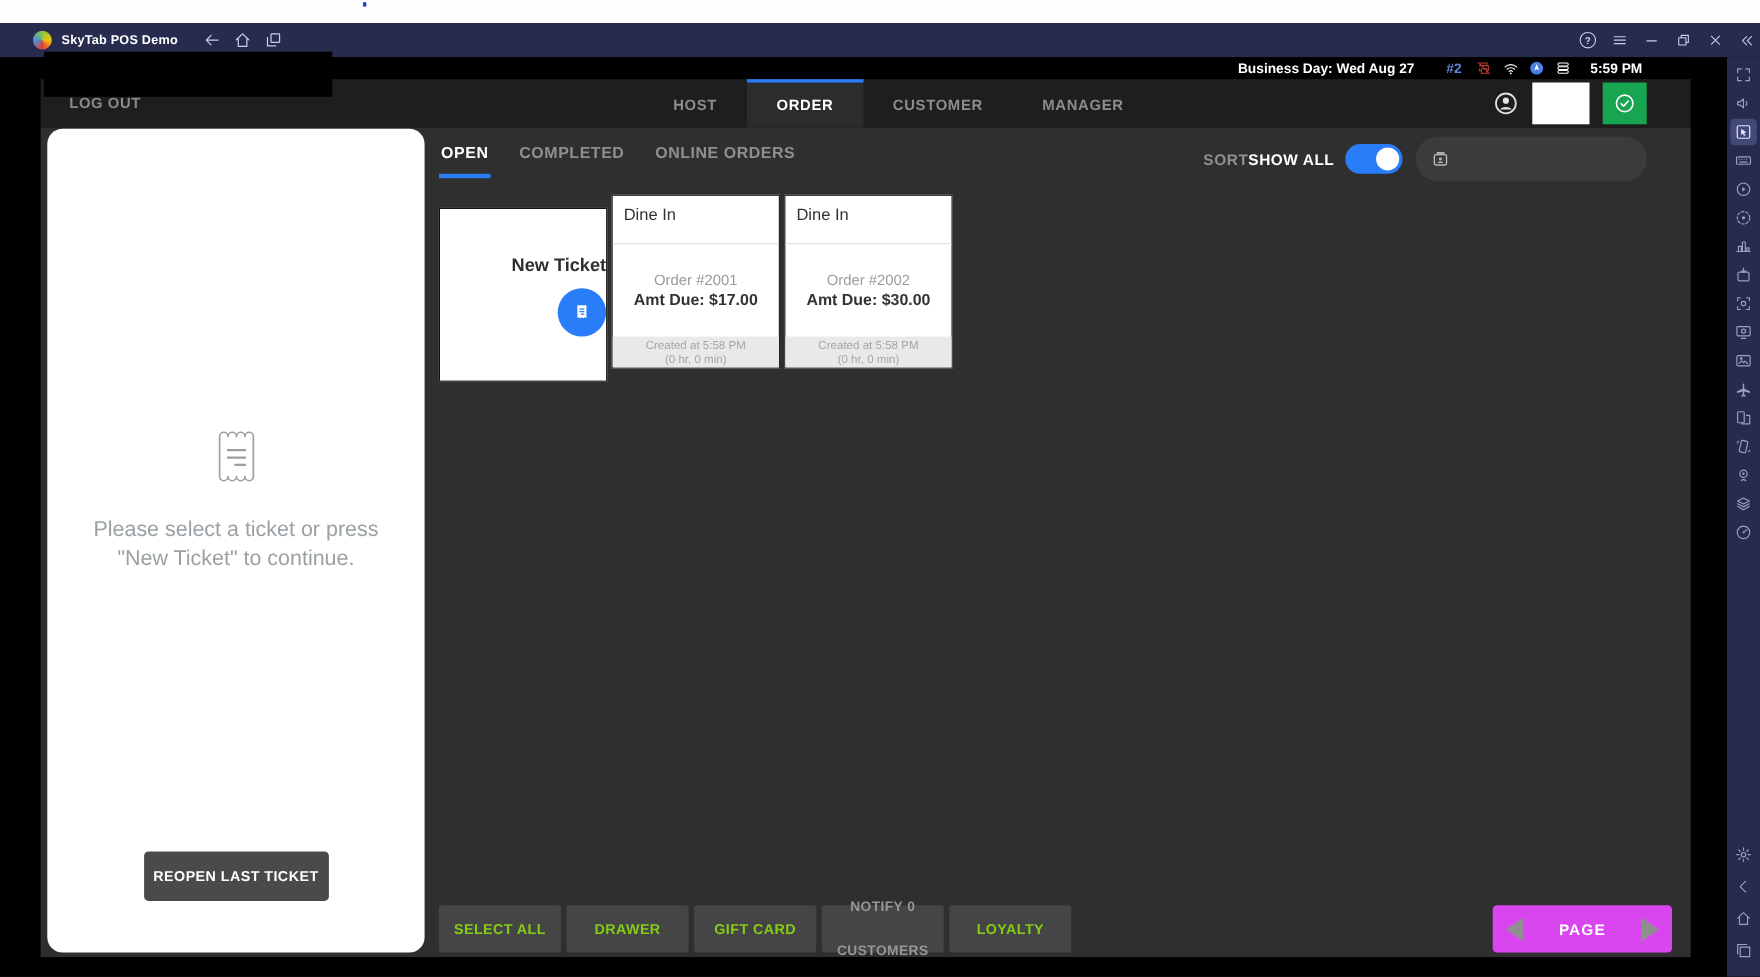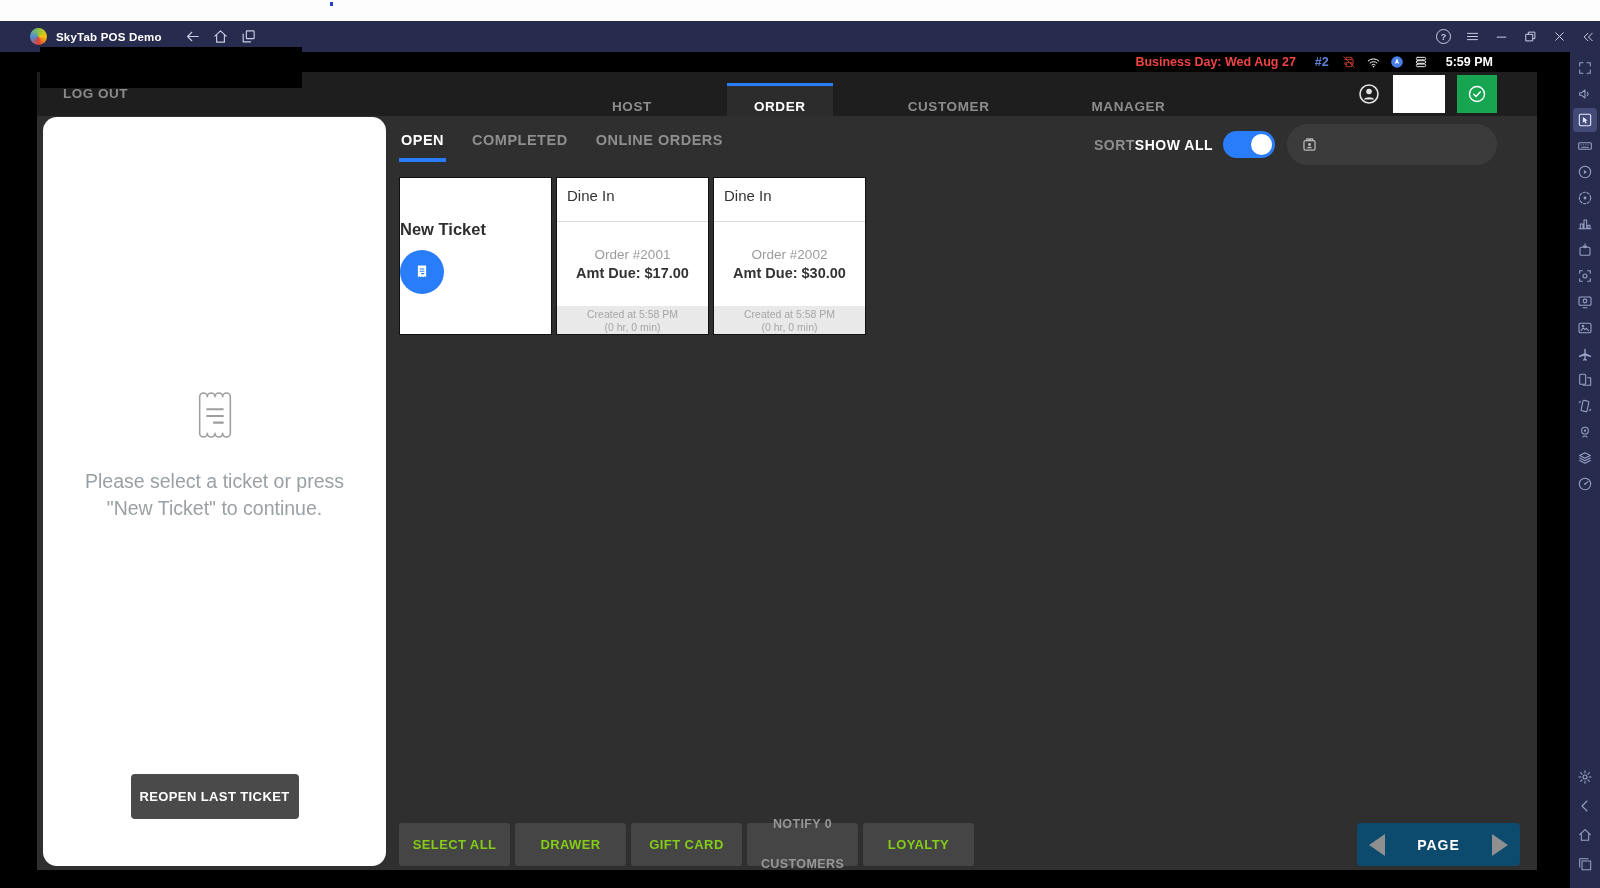--- a/index.html
+++ b/index.html
@@ -32,29 +32,29 @@
   .side-ic { width:24px; height:24px; display:flex; align-items:center; justify-content:center; color:#9aa1c6; margin-bottom:2px; border-radius:4px; }
   .side-ic.active { background:#434a77; color:#e8ebff; }
   .side-bottom { position:absolute; bottom:10px; left:0; width:30px; display:flex; flex-direction:column; align-items:center; gap:3px; }
 
   
   .app { position:absolute; left:37px; top:52px; width:1500px; height:818px; background:#0a0a0a; }
   .redact { position:absolute; left:40px; top:47px; width:262px; height:41px; background:#000; z-index:30; }
 
   .status-row { height:20px; display:flex; align-items:center; justify-content:flex-end; padding-right:44px; gap:9px; background:#000;
     font-size:12.5px; font-weight:700; }
-  .biz { color:#ef4444; margin-right:10px;text-align:center; }
+  .biz { color:#ffffff; margin-right:20px;text-align:center; }
   .inst { color:#5c82d6; margin-right:4px; }
   .clock { color:#fff; margin-left:8px; }
   .sic { width:15px; height:15px; display:flex; align-items:center; justify-content:center; }
 
   
   .navbar { position:relative; height:44px; background:#1e1e1e; }
   .logout { position:absolute; left:26px; top:0; height:44px; line-height:44px; color:#8a8a8a; font-weight:700; font-size:13.5px; letter-spacing:.5px; cursor:default; }
-  .nav-tabs { position:absolute; left:548px; top:11px; height:44px; display:flex;gap:48px; }
+  .nav-tabs { position:absolute; left:548px; top:0; height:44px; display:flex; }
   .nav-tab { height:44px; display:flex; align-items:center; justify-content:center; padding:0 27px;
     color:#8d8d8d; font-weight:700; font-size:13.5px; letter-spacing:.6px; border-top:3px solid transparent; }
   .nav-tab.active { background:#2c2c2c; color:#fff; border-top-color:#2a7df8; }
   .nav-right { position:absolute; right:40px; top:3px; display:flex; align-items:center; gap:12px; }
   .person { color:#e3e3e3; }
   .white-box { width:52px; height:38px; background:#fff; }
   .green-box { width:40px; height:38px; background:#17a551; display:flex; align-items:center; justify-content:center; color:#fff; }
 
   
   .content { position:absolute; top:64px; left:0; width:1500px; height:754px; background:#2f2f2f; }
@@ -73,35 +73,35 @@
   .filter-row { position:absolute; right:40px; top:8px; display:flex; align-items:center; }
   .sort { color:#8f8f8f; font-weight:700; font-size:14px; letter-spacing:.5px; }
   .showall { color:#fff; font-weight:700; font-size:14px; letter-spacing:.5px; }
   .toggle { width:52px; height:27px; border-radius:14px; background:#2a7df8; position:relative; margin:0 12px 0 10px; }
   .knob { position:absolute; right:3px; top:3px; width:21px; height:21px; border-radius:50%; background:#fff; }
   .search-pill { width:210px; height:41px; border-radius:21px; background:#3b3b3b; display:flex; align-items:center; padding-left:13px; color:#b9b9b9; }
 
   
   .cards-row { position:absolute; left:362px; top:61px; display:flex; gap:4px; }
   .card { width:153px; height:158px; background:#fff; border:1px solid #121212; display:flex; flex-direction:column; }
-  .card.new { align-items:flex-start; }
+  .card.new { align-items:flex-end;margin-top:12px; }
   .new-label { margin-top:42px; color:#2f2f2f; font-weight:700; font-size:16.5px; }
   .blue-circle { margin-top:11px; width:44px; height:44px; border-radius:50%; background:#2a7df8; display:flex; align-items:center; justify-content:center; }
   .card-head { height:44px; padding:9px 0 0 10px; font-size:15px; color:#333; border-bottom:1px solid #ddd; }
   .card-body { flex:1; display:flex; flex-direction:column; align-items:center; justify-content:center; gap:3px; }
   .order-num { color:#9b9b9b; font-size:13.5px; }
   .amt { color:#333; font-weight:700; font-size:14.5px; }
   .card-foot { height:28px; background:#e9e9e9; text-align:center; font-size:10.5px; color:#a6a6a6; line-height:12.5px; padding-top:2px; }
 
   
   .footer-row { position:absolute; left:362px; bottom:4px; display:flex; gap:5px; height:43px; }
   .fbtn { min-width:111px; padding:0 10px; background:#454545; border:none; border-radius:3px; color:#84cc16;
     font-weight:700; font-size:13px; letter-spacing:.4px; display:flex; align-items:center; justify-content:center; font-family:inherit; }
   .fbtn.disabled { color:#979797; flex-direction:column; line-height:15px; font-size:12.5px;gap:25px; }
-  .pagination { position:absolute; right:17px; bottom:4px; width:163px; height:43px; background:#0c4a6e; border-radius:4px;
+  .pagination { position:absolute; right:17px; bottom:4px; width:163px; height:43px; background:#d946ef; border-radius:4px;
     display:flex; align-items:center; justify-content:space-between; padding:0 12px; }
   .tri-left { width:0; height:0; border-top:11px solid transparent; border-bottom:11px solid transparent; border-right:16px solid #8f8f8f; }
   .tri-right { width:0; height:0; border-top:11px solid transparent; border-bottom:11px solid transparent; border-left:16px solid #8f8f8f; }
   .page-label { color:#fff; font-weight:700; font-size:14px; letter-spacing:1px; }
 </style>
 </head>
 <body>
 
 <div class="desktop">
   <div class="desk-dot"></div>

